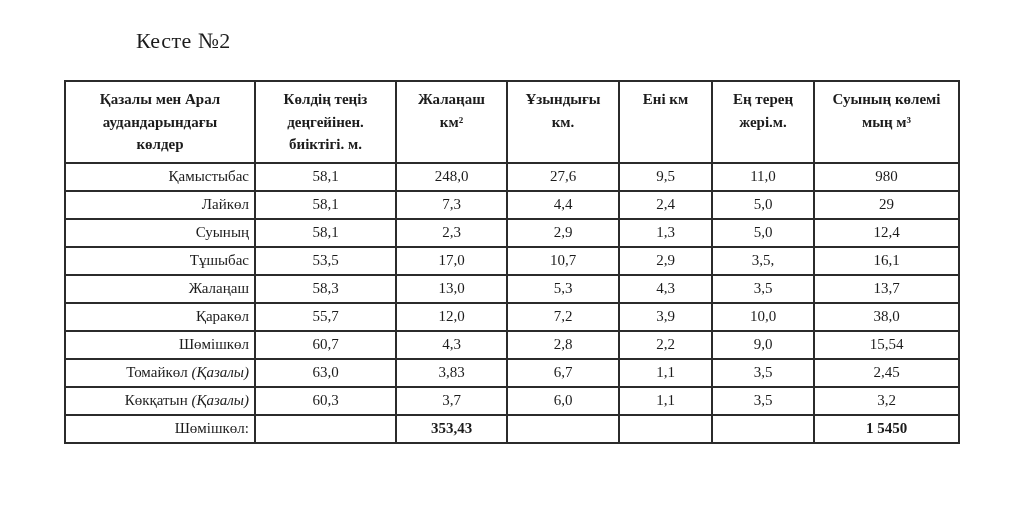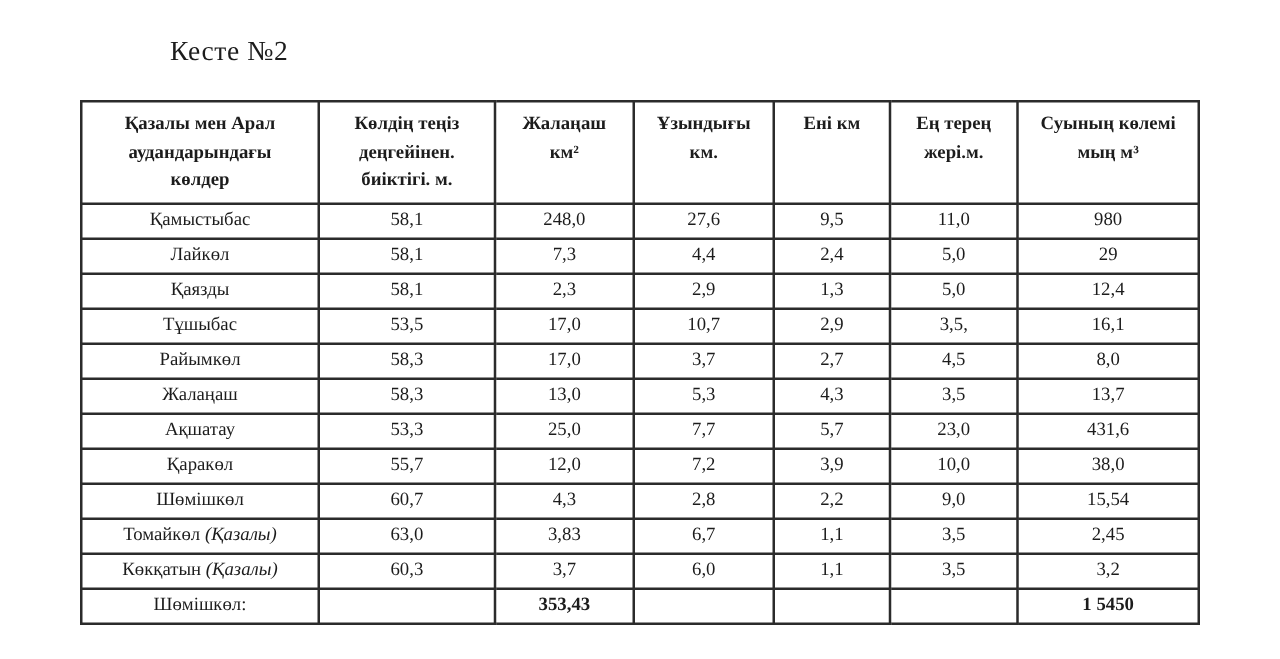--- a/index.html
+++ b/index.html
@@ -44,21 +44,21 @@
     height: 64px;
     line-height: 1.5;
     font-size: 15px;
     margin-top: 41px;
   }
   table.lakes td {
     height: 24px;
     padding: 1px 5px;
     vertical-align: middle;
   }
-  td.cell-name { text-align: center; padding-left: 8px; }
+  td.cell-name { text-align: right; padding-left: 8px; }
   td.cell-num  { text-align: center; }
   td.bold      { font-weight: bold; font-family: Liberation Serif, serif; }
   .suffix      { font-style: italic; }
 </style>
 </head>
 <body>
 
 <div class="page">
   <div class="doc-title">Кесте №2</div>
 
@@ -118,65 +118,47 @@
         <tr>
           <td class="cell-name"><span>Лайкөл</span></td>
           <td class="cell-num">58,1</td>
           <td class="cell-num">7,3</td>
           <td class="cell-num">4,4</td>
           <td class="cell-num">2,4</td>
           <td class="cell-num">5,0</td>
           <td class="cell-num">29</td>
         </tr>
         <tr>
-          <td class="cell-name"><span>Қаязды</span></td>
+          <td class="cell-name"><span>Суының</span></td>
           <td class="cell-num">58,1</td>
           <td class="cell-num">2,3</td>
           <td class="cell-num">2,9</td>
           <td class="cell-num">1,3</td>
           <td class="cell-num">5,0</td>
           <td class="cell-num">12,4</td>
         </tr>
         <tr>
           <td class="cell-name"><span>Тұшыбас</span></td>
           <td class="cell-num">53,5</td>
           <td class="cell-num">17,0</td>
           <td class="cell-num">10,7</td>
           <td class="cell-num">2,9</td>
           <td class="cell-num">3,5,</td>
           <td class="cell-num">16,1</td>
         </tr>
         <tr>
-          <td class="cell-name"><span>Райымкөл</span></td>
-          <td class="cell-num">58,3</td>
-          <td class="cell-num">17,0</td>
-          <td class="cell-num">3,7</td>
-          <td class="cell-num">2,7</td>
-          <td class="cell-num">4,5</td>
-          <td class="cell-num">8,0</td>
-        </tr>
-        <tr>
           <td class="cell-name"><span>Жалаңаш</span></td>
           <td class="cell-num">58,3</td>
           <td class="cell-num">13,0</td>
           <td class="cell-num">5,3</td>
           <td class="cell-num">4,3</td>
           <td class="cell-num">3,5</td>
           <td class="cell-num">13,7</td>
         </tr>
         <tr>
-          <td class="cell-name"><span>Ақшатау</span></td>
-          <td class="cell-num">53,3</td>
-          <td class="cell-num">25,0</td>
-          <td class="cell-num">7,7</td>
-          <td class="cell-num">5,7</td>
-          <td class="cell-num">23,0</td>
-          <td class="cell-num">431,6</td>
-        </tr>
-        <tr>
           <td class="cell-name"><span>Қаракөл</span></td>
           <td class="cell-num">55,7</td>
           <td class="cell-num">12,0</td>
           <td class="cell-num">7,2</td>
           <td class="cell-num">3,9</td>
           <td class="cell-num">10,0</td>
           <td class="cell-num">38,0</td>
         </tr>
         <tr>
           <td class="cell-name"><span>Шөмішкөл</span></td>

